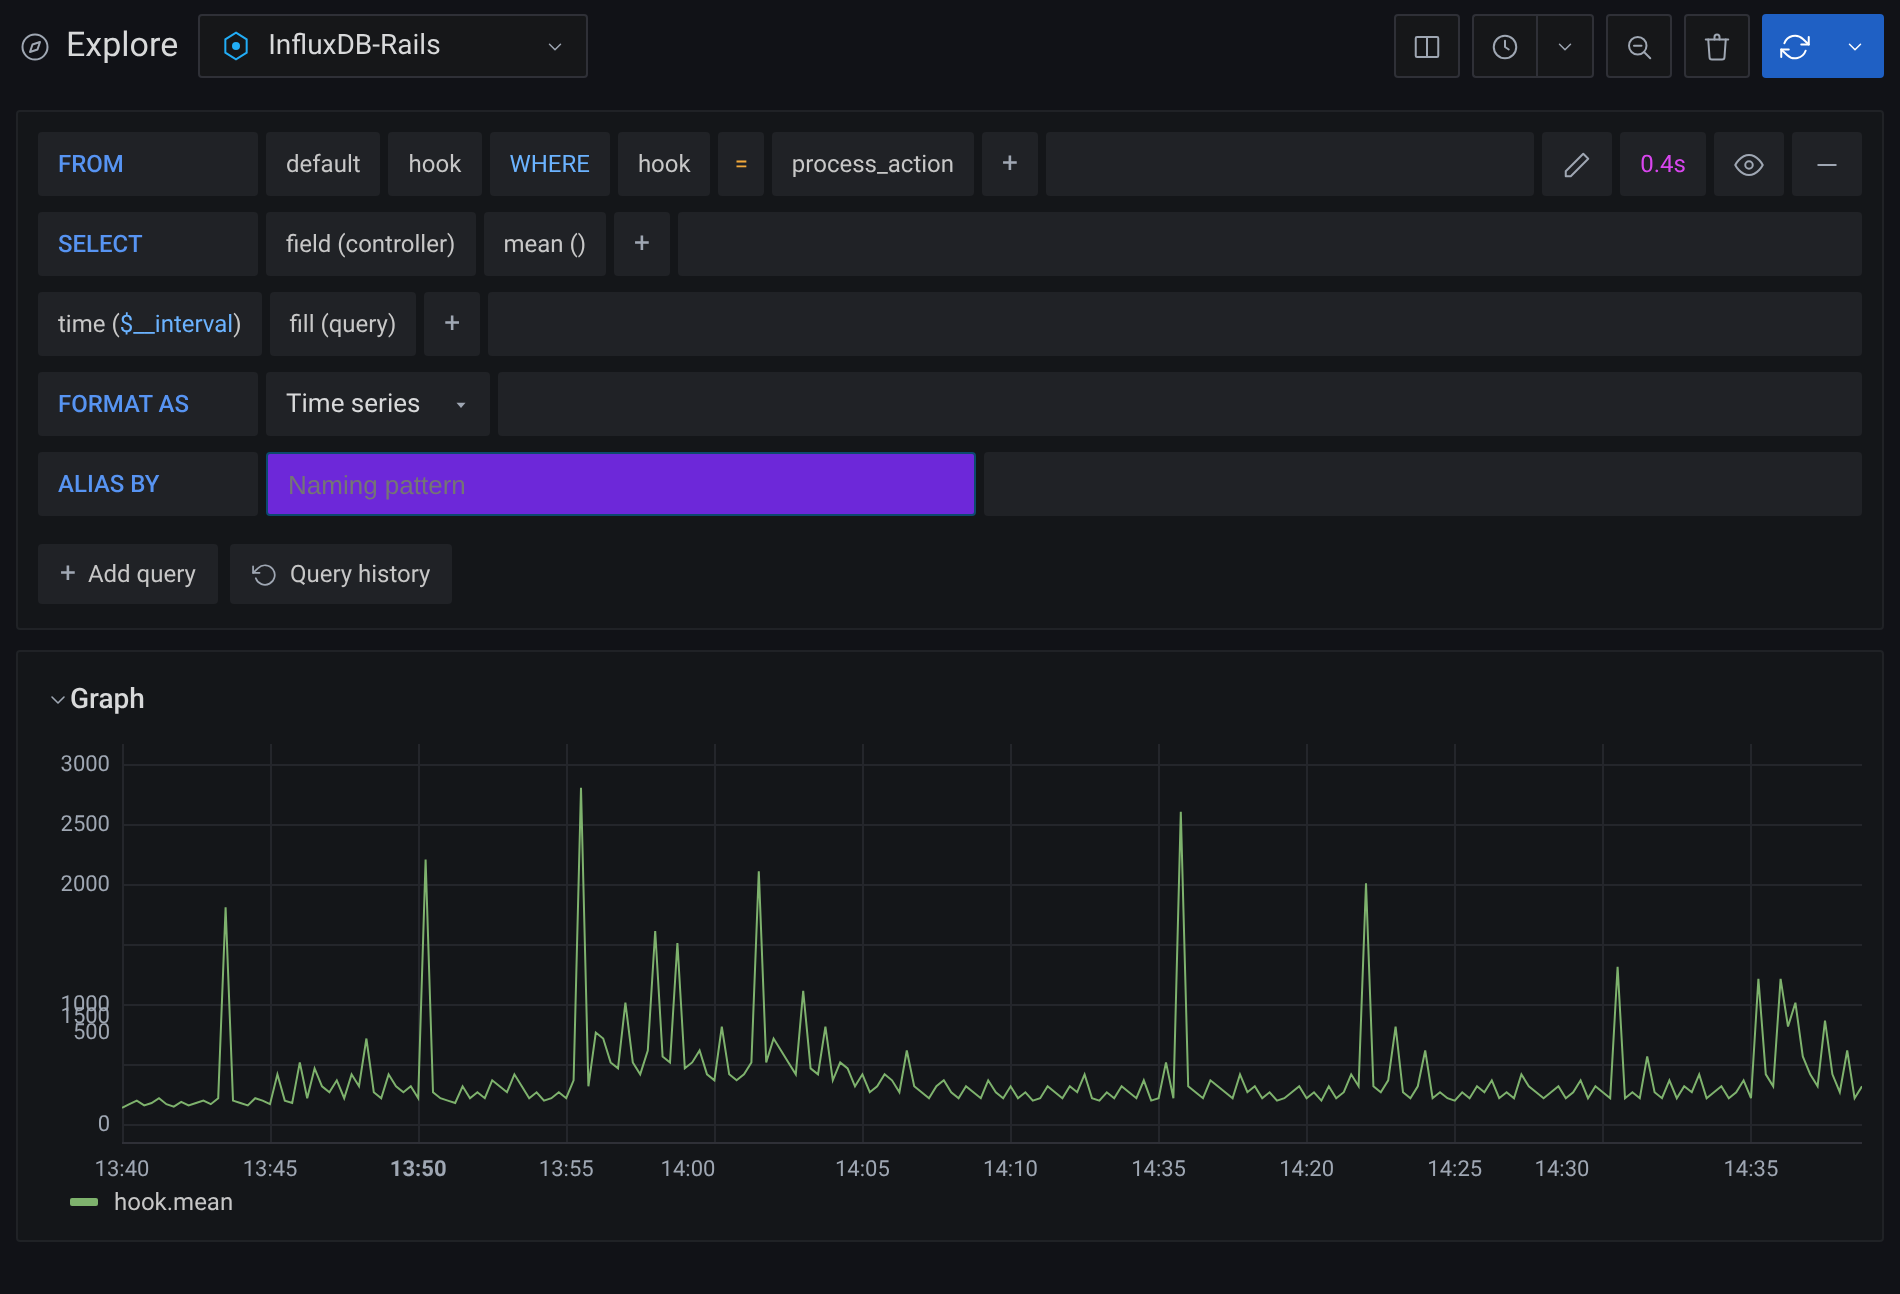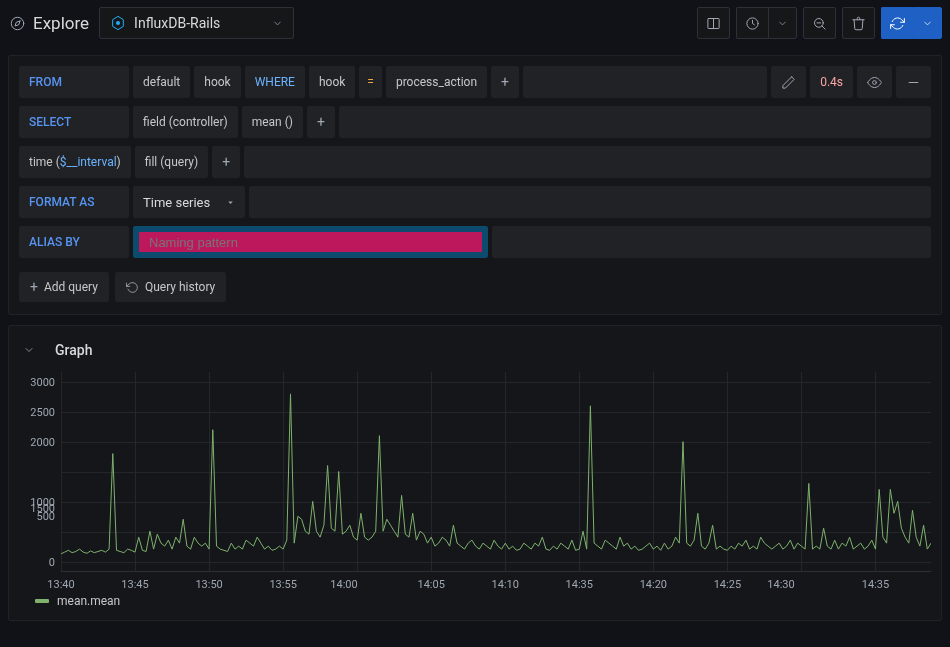--- a/index.html
+++ b/index.html
@@ -64,52 +64,52 @@
   .seg {
     display: flex; align-items: center; padding: 0 10px;
     background: #202226; color: #c7c7c7;
     font-size: 12px; border-radius: 2px;
     cursor: pointer; white-space: nowrap;
   }
   .seg.kw { color: #6bb3ff; }
   .seg.op { color: #f2a93b; padding: 0 8px; }
   .seg.plus { color: #9fa7b3; padding: 0 10px; font-size: 14px; }
   .seg.fill { flex: 1; background: #202226; }
-  .seg.input { flex: 1; background: #be185d; border: 6px solid #0c4a6e; }
+  .seg.input { flex: 1; background: #6d28d9; border: 1px solid #0c4a6e; }
   .seg.input input {
     background: transparent; border: none; outline: none;
     color: #c7c7c7; font-size: 13px; width: 100%;
   }
   .seg.select {
     min-width: 112px; justify-content: space-between; gap: 12px;
     color: #d8d9da; font-size: 13px;
   }
   .row-right { margin-left: auto; display: flex; gap: 4px; }
   .row-right .seg { background: #202226; color: #9fa7b3; }
-  .row-right .seg.time { color: #fca5a5; font-size: 12px; cursor: default;}
+  .row-right .seg.time { color: #d946ef; font-size: 12px; cursor: default;}
   .interval { color: #6bb3ff; }
 
   .query-actions { display: flex; gap: 6px; margin-top: 14px; }
   .pill-btn {
     display: flex; align-items: center; gap: 6px;
     height: 30px; padding: 0 11px;
     background: #202226; color: #c7c7c7;
     font-size: 12px; border-radius: 2px; cursor: pointer;
   }
 
   
   .chart-panel {
     background: #141619;
     border: 1px solid #202226;
     border-radius: 2px;
     margin-top: 10px;
     padding: 8px 10px 12px 10px;
   }
   .chart-header {
-    display: flex; align-items: center; gap: 20px;
+    display: flex; align-items: center; gap: 0;
     height: 32px; font-size: 14px; color: #d8d9da;
     padding-left: 4px;
   }
   .chart-area {
     position: relative;
     height: 200px;
     margin-top: 6px;
     display: flex;
   }
   .y-axis {
@@ -355,32 +355,32 @@
           <div class="grid-vline" style="left: 814.468px;"></div>
           <svg viewBox="0 0 870 200" preserveAspectRatio="none">
             <path d="M0.0 182.8 L3.7 181.0 L7.4 179.2 L11.1 181.6 L14.8 180.4 L18.5 178.0 L22.2 181.0 L25.9 182.2 L29.6 179.8 L33.3 181.6 L37.0 180.4 L40.7 179.2 L44.4 181.0 L48.1 178.0 L51.8 82.0 L55.5 179.2 L59.2 180.4 L62.9 181.6 L66.6 178.0 L70.3 179.2 L74.0 181.0 L77.7 166.0 L81.4 179.2 L85.1 180.4 L88.9 160.0 L92.6 178.0 L96.3 163.0 L100.0 172.0 L103.7 175.0 L107.4 169.0 L111.1 178.0 L114.8 166.0 L118.5 172.0 L122.2 148.0 L125.9 175.0 L129.6 178.0 L133.3 166.0 L137.0 172.0 L140.7 175.0 L144.4 172.0 L148.1 178.0 L151.8 58.0 L155.5 175.0 L159.2 178.0 L162.9 179.2 L166.6 180.4 L170.3 172.0 L174.0 178.0 L177.7 175.0 L181.4 178.0 L185.1 169.0 L188.8 172.0 L192.5 175.0 L196.2 166.0 L199.9 172.0 L203.6 178.0 L207.3 175.0 L211.0 179.2 L214.7 178.0 L218.4 175.0 L222.1 178.0 L225.8 169.0 L229.5 22.0 L233.2 172.0 L236.9 145.0 L240.6 148.0 L244.3 160.0 L248.0 163.0 L251.7 130.0 L255.4 160.0 L259.1 166.0 L262.9 154.0 L266.6 94.0 L270.3 157.0 L274.0 160.0 L277.7 100.0 L281.4 163.0 L285.1 160.0 L288.8 154.0 L292.5 166.0 L296.2 169.0 L299.9 142.0 L303.6 166.0 L307.3 169.0 L311.0 166.0 L314.7 160.0 L318.4 64.0 L322.1 160.0 L325.8 148.0 L329.5 154.0 L333.2 160.0 L336.9 166.0 L340.6 124.0 L344.3 163.0 L348.0 166.0 L351.7 142.0 L355.4 169.0 L359.1 160.0 L362.8 163.0 L366.5 172.0 L370.2 166.0 L373.9 175.0 L377.6 172.0 L381.3 166.0 L385.0 169.0 L388.7 175.0 L392.4 154.0 L396.1 172.0 L399.8 175.0 L403.5 178.0 L407.2 172.0 L410.9 169.0 L414.6 175.0 L418.3 178.0 L422.0 172.0 L425.7 175.0 L429.4 178.0 L433.1 169.0 L436.9 175.0 L440.6 178.0 L444.3 172.0 L448.0 178.0 L451.7 175.0 L455.4 179.2 L459.1 178.0 L462.8 172.0 L466.5 175.0 L470.2 178.0 L473.9 172.0 L477.6 175.0 L481.3 166.0 L485.0 178.0 L488.7 179.2 L492.4 175.0 L496.1 178.0 L499.8 172.0 L503.5 175.0 L507.2 178.0 L510.9 169.0 L514.6 179.2 L518.3 178.0 L522.0 160.0 L525.7 178.0 L529.4 34.0 L533.1 172.0 L536.8 175.0 L540.5 178.0 L544.2 169.0 L547.9 172.0 L551.6 175.0 L555.3 178.0 L559.0 166.0 L562.7 175.0 L566.4 172.0 L570.1 178.0 L573.8 175.0 L577.5 179.2 L581.2 178.0 L584.9 175.0 L588.6 172.0 L592.3 178.0 L596.0 175.0 L599.7 179.2 L603.4 172.0 L607.1 178.0 L610.9 175.0 L614.6 166.0 L618.3 172.0 L622.0 70.0 L625.7 172.0 L629.4 175.0 L633.1 169.0 L636.8 142.0 L640.5 175.0 L644.2 178.0 L647.9 172.0 L651.6 154.0 L655.3 178.0 L659.0 175.0 L662.7 178.0 L666.4 179.2 L670.1 175.0 L673.8 178.0 L677.5 172.0 L681.2 175.0 L684.9 169.0 L688.6 178.0 L692.3 175.0 L696.0 178.0 L699.7 166.0 L703.4 172.0 L707.1 175.0 L710.8 178.0 L714.5 175.0 L718.2 172.0 L721.9 178.0 L725.6 175.0 L729.3 169.0 L733.0 178.0 L736.7 172.0 L740.4 175.0 L744.1 178.0 L747.8 112.0 L751.5 178.0 L755.2 175.0 L758.9 178.0 L762.6 157.0 L766.3 175.0 L770.0 178.0 L773.7 169.0 L777.4 178.0 L781.1 172.0 L784.9 175.0 L788.6 166.0 L792.3 178.0 L796.0 175.0 L799.7 172.0 L803.4 178.0 L807.1 175.0 L810.8 169.0 L814.5 178.0 L818.2 118.0 L821.9 166.0 L825.6 172.0 L829.3 118.0 L833.0 142.0 L836.7 130.0 L840.4 157.0 L844.1 166.0 L847.8 172.0 L851.5 139.0 L855.2 166.0 L858.9 175.0 L862.6 154.0 L866.3 178.0 L870.0 172.0 " stroke="#7eb26d" stroke-width="1" fill="none"></path>
           </svg>
         </div>
     </div>
     <div class="x-axis">
       <div class="x-axis-wrap" id="x-axis">
           <div style="left: 0px;">13:40</div>
           <div style="left: 74.0426px;">13:45</div>
-          <div style="left: 148.085px;">13:50</div>
+          <div style="left: 148.085px; font-weight: bold;">13:50</div>
           <div style="left: 222.128px;">13:55</div>
           <div style="left: 283px;">14:00</div>
           <div style="left: 370.213px;">14:05</div>
           <div style="left: 444.255px;">14:10</div>
           <div style="left: 518.298px;">14:35</div>
           <div style="left: 592.34px;">14:20</div>
           <div style="left: 666.383px;">14:25</div>
           <div style="left: 720px;">14:30</div>
           <div style="left: 814.468px;">14:35</div>
         </div>
     </div>
 
     <div class="legend">
       <div class="swatch"></div>
-      <span>mean.mean</span>
+      <span>hook.mean</span>
     </div>
   </div>
 
 </div>
 
 </body></html>

